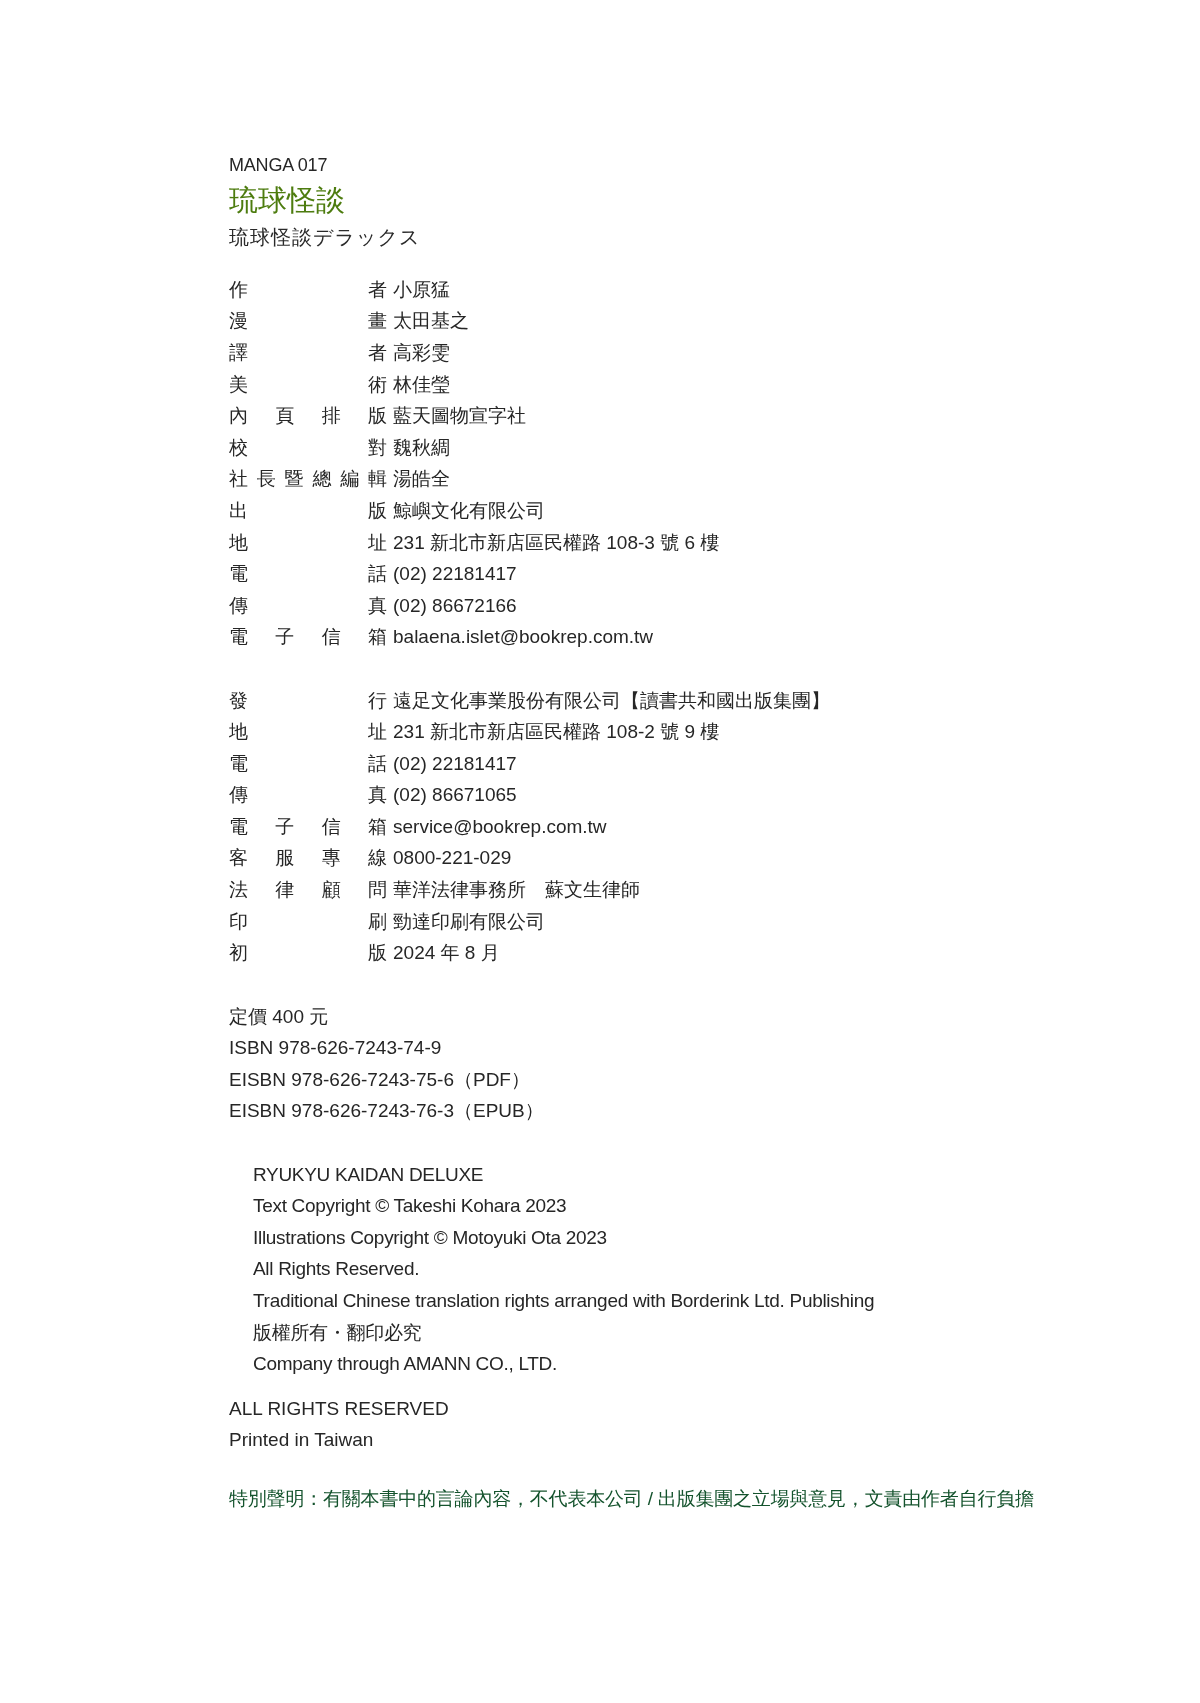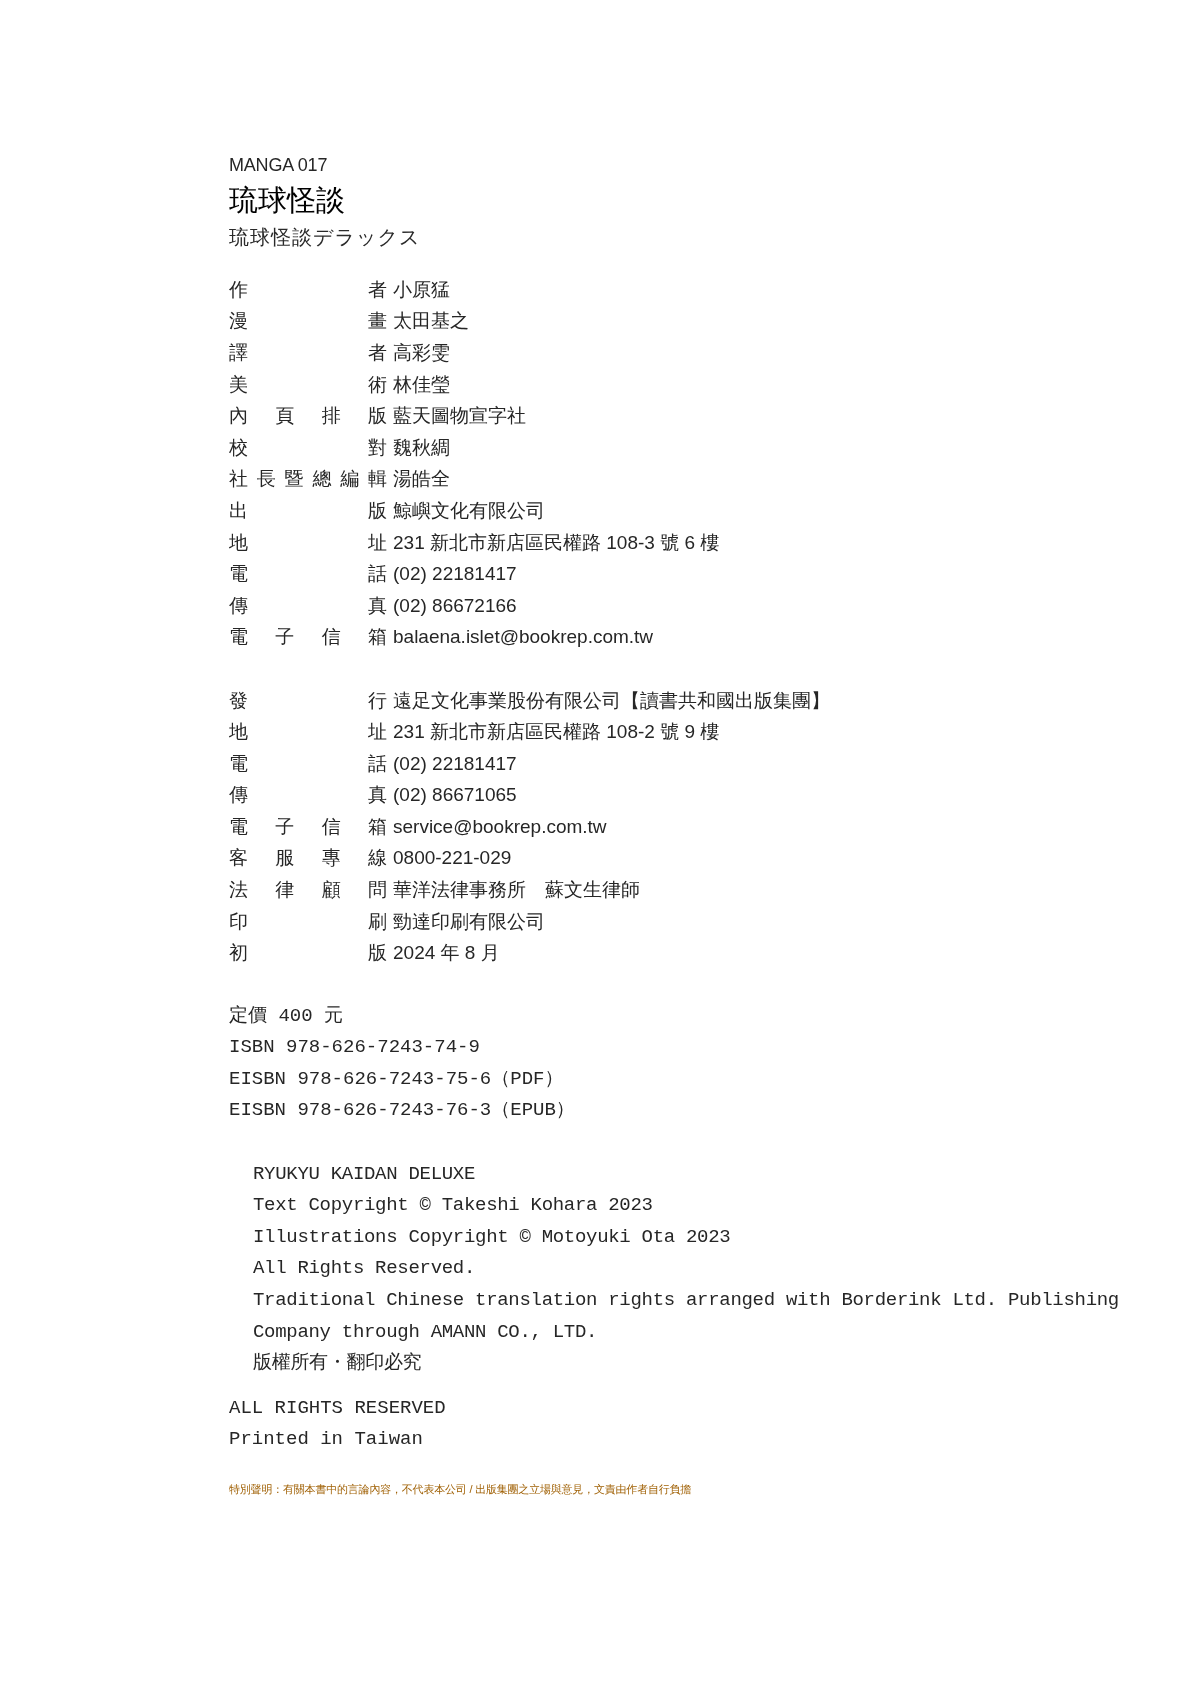--- a/index.html
+++ b/index.html
@@ -26,21 +26,21 @@
     line-height: 26px;
     height: 26px;
     letter-spacing: -0.2px;
   }
   .title {
     font-family: "DejaVu Serif", "Liberation Serif", serif;
     font-size: 29px;
     line-height: 40px;
     height: 40px;
     margin-top: 2px;
-    color: #000000;
+    color: #4d7c0f;
   }
   .subtitle {
     font-family: "DejaVu Serif", "Liberation Serif", serif;
     font-size: 20px;
     line-height: 30px;
     height: 30px;
     margin-top: 2px;
     letter-spacing: 1px;
     color: #2a2a2a;
   }
@@ -72,37 +72,36 @@
   .block-gap {
     height: 31.6px;
   }
   .plain-block {
     font-size: 19px;
   }
   .plain-line {
     height: 31.6px;
     line-height: 31.6px;
     white-space: nowrap;
-    font-family: Liberation Mono, monospace;
   }
   .price-block { margin-top: 31.6px; }
   .copyright-block { margin-top: 31.6px; }
   .copyright-block .plain-line {
     font-size: 19px;
     letter-spacing: -0.3px;
     margin-left: 24px;
   }
   .rights-block { margin-top: 13px; }
   .disclaimer {
-    margin-top: 20px;
-    font-size: 11px;
+    margin-top: 30px;
+    font-size: 19px;
     line-height: 26px;
     white-space: nowrap;
     letter-spacing: -0.2px;
-    color: #a16207;
+    color: #14532d;
   }
 </style>
 </head>
 <body>
 
 <div class="page">
 
   <div class="series">MANGA 017</div>
   <div class="title">琉球怪談</div>
   <div class="subtitle">琉球怪談デラックス</div>
@@ -282,22 +281,22 @@
     <div class="plain-line">EISBN 978-626-7243-75-6（PDF）</div>
     <div class="plain-line">EISBN 978-626-7243-76-3（EPUB）</div>
   </div>
 
   <div class="plain-block copyright-block">
     <div class="plain-line">RYUKYU KAIDAN DELUXE</div>
     <div class="plain-line">Text Copyright © Takeshi Kohara 2023</div>
     <div class="plain-line">Illustrations Copyright © Motoyuki Ota 2023</div>
     <div class="plain-line">All Rights Reserved.</div>
     <div class="plain-line">Traditional Chinese translation rights arranged with Borderink Ltd. Publishing</div>
+    <div class="plain-line">版權所有・翻印必究</div>
     <div class="plain-line">Company through AMANN CO., LTD.</div>
-    <div class="plain-line">版權所有・翻印必究</div>
   </div>
 
   <div class="plain-block rights-block">
     <div class="plain-line">ALL RIGHTS RESERVED</div>
     <div class="plain-line">Printed in Taiwan</div>
   </div>
 
   <div class="disclaimer">特別聲明：有關本書中的言論內容，不代表本公司 / 出版集團之立場與意見，文責由作者自行負擔</div>
 </div>
 

